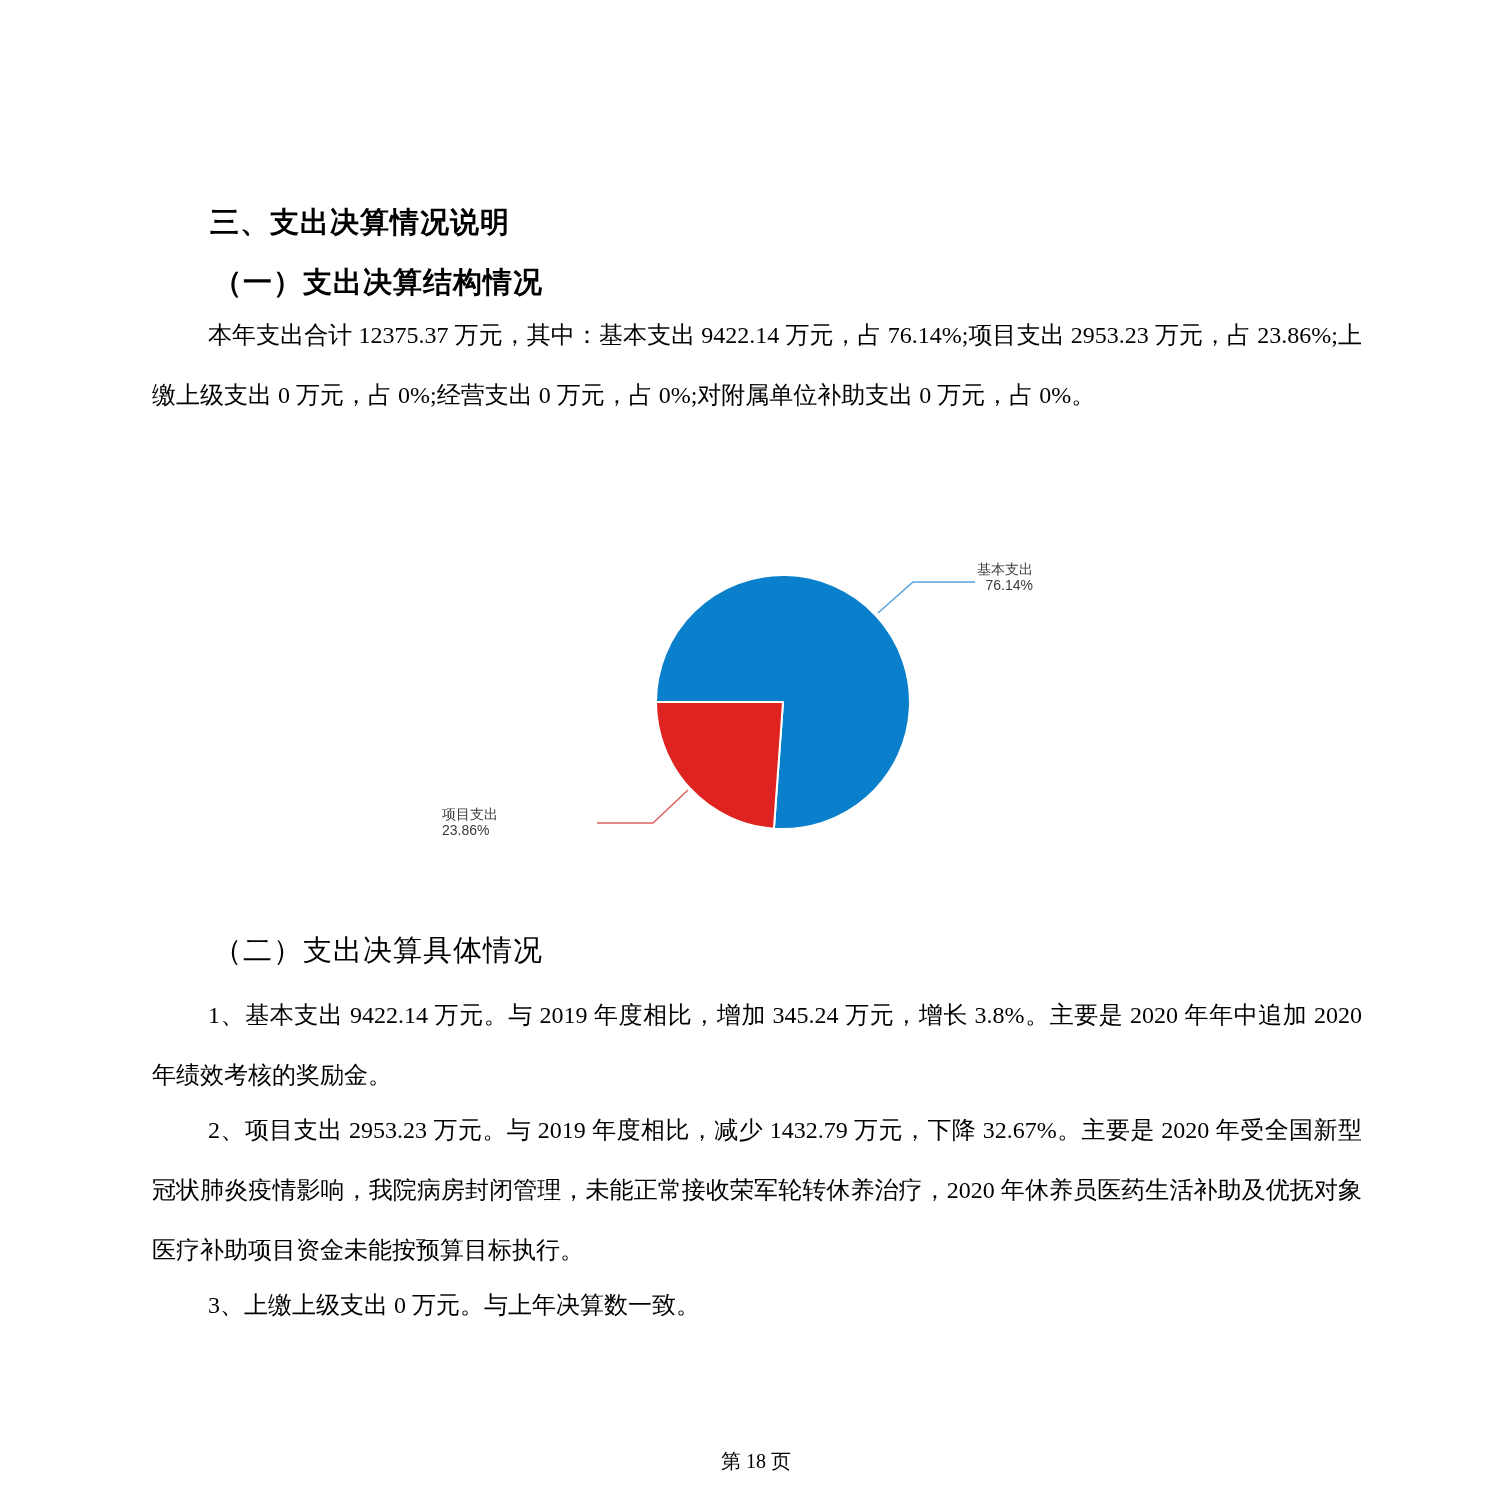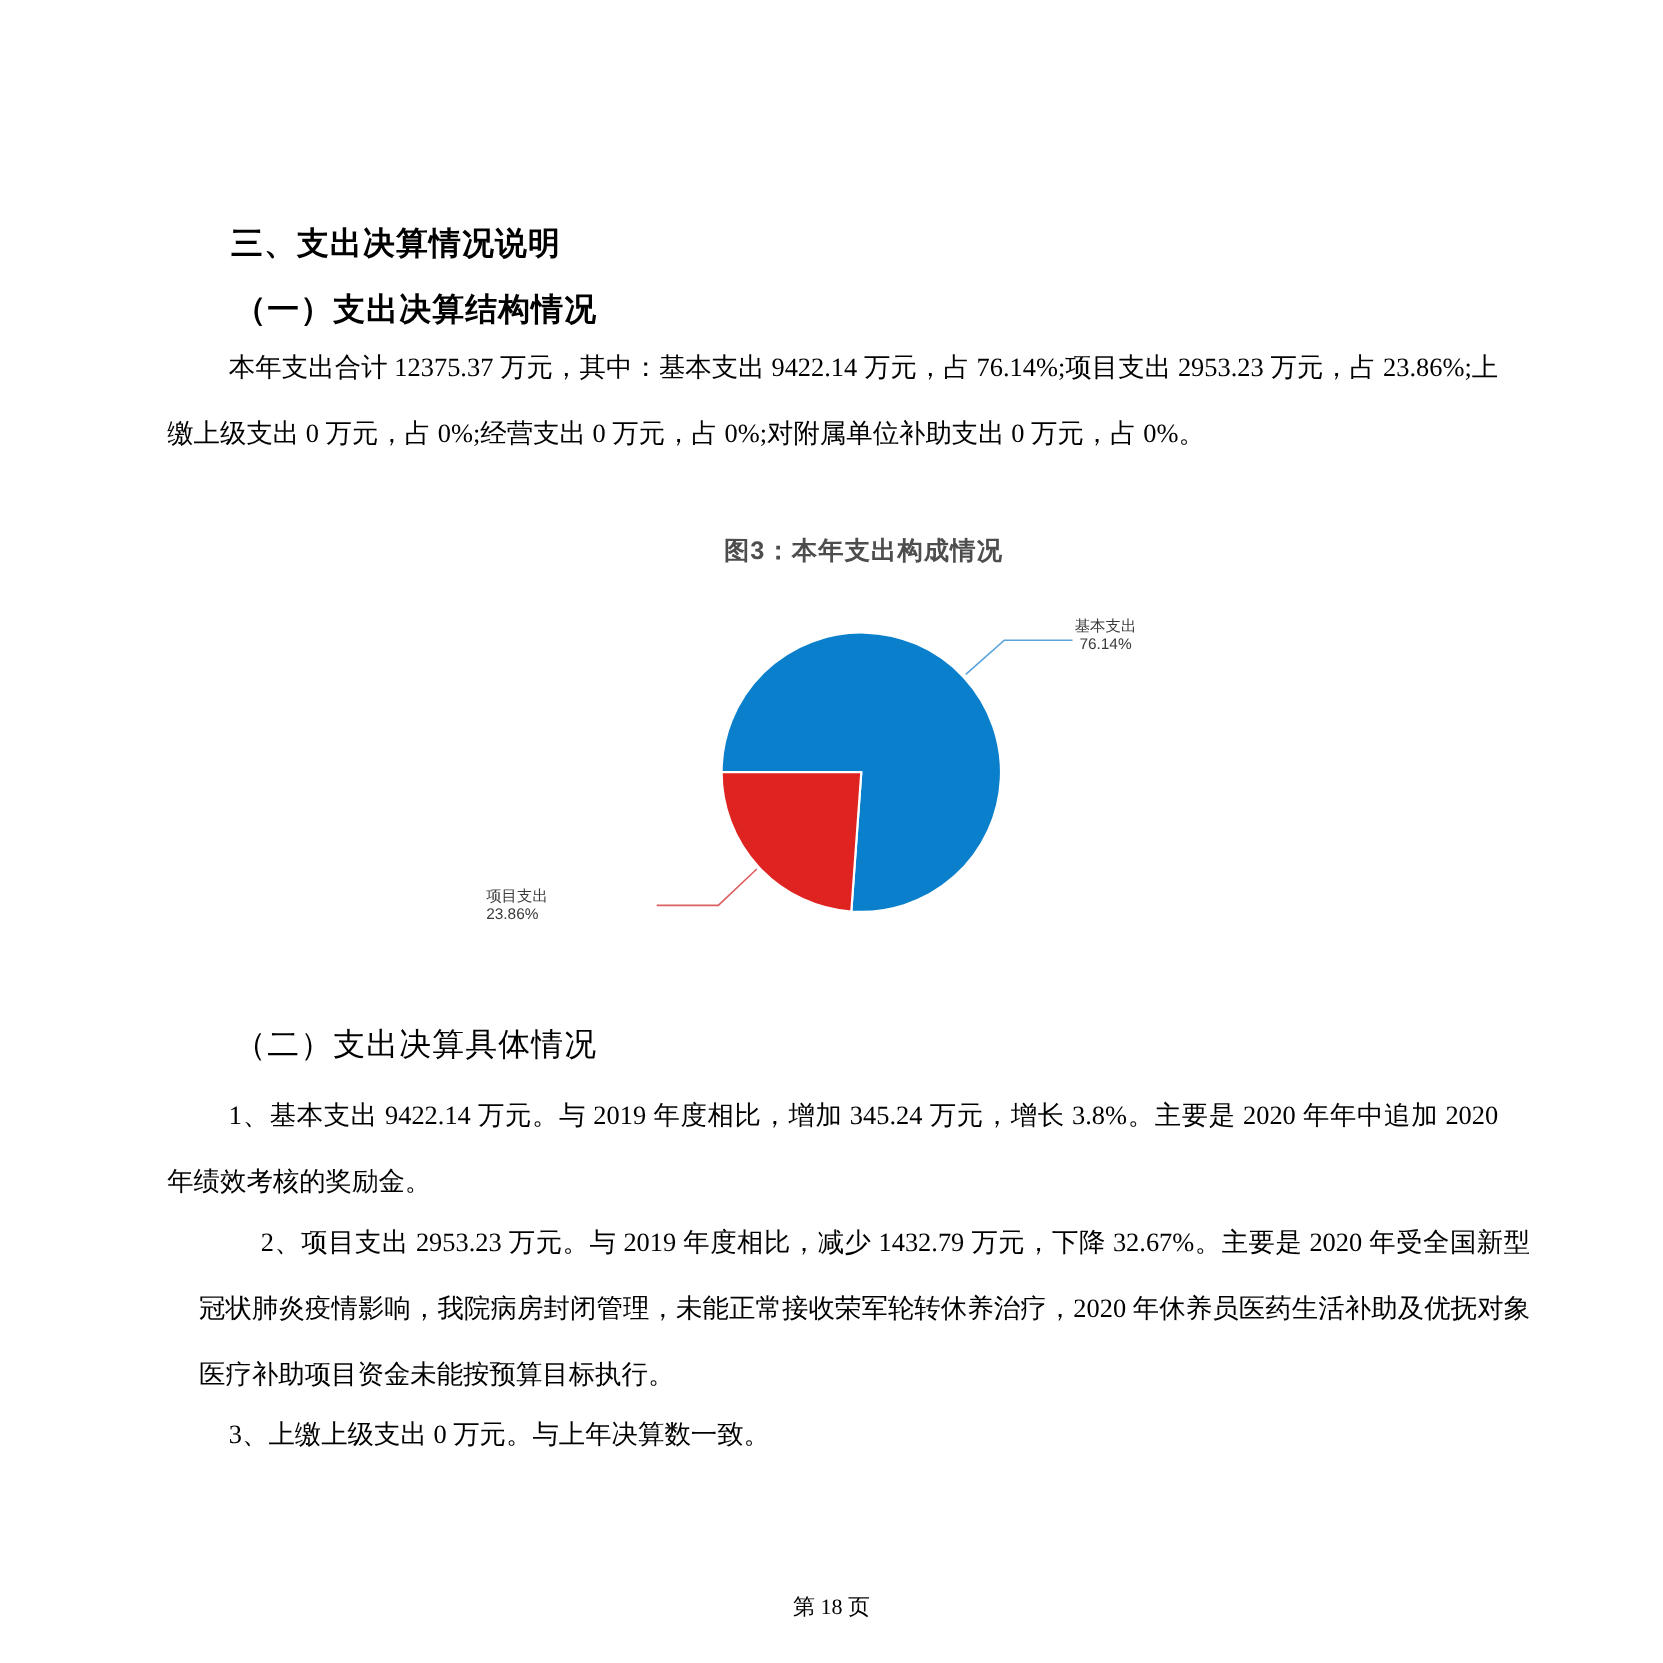--- a/index.html
+++ b/index.html
@@ -31,58 +31,57 @@
     letter-spacing:1px;
   }
   .para{
     left:152px;width:1210px;
     font-size:24px;line-height:60px;
     text-align:justify;
     text-indent:56px;
   }
   #para-summary{top:305px;}
   #para-item1{top:985px;}
-  #para-item2{top:1100px;margin-left:29px;}
+  #para-item2{top:1100px;}
   #para-item3{top:1275px;}
   .chart{
     left:400px;top:485px;width:770px;height:400px;
   }
   .chart-title{
     position:absolute;left:0;top:0;width:100%;
     text-align:center;
     font-family:"Liberation Sans", sans-serif;
     font-weight:bold;font-size:23px;line-height:30px;
     color:#4d4d4d;letter-spacing:1px;
   }
   .chart svg{position:absolute;left:0;top:0;}
   .pie-label{
     position:absolute;
     font-family:"Liberation Sans", sans-serif;
     font-size:14px;line-height:16px;color:#3a3a3a;
     white-space:nowrap;
   }
-  #label-basic{left:577px;top:76px;text-align:center;}
+  #label-basic{left:577px;top:76px;text-align:right;}
   #label-project{left:42px;top:321px;width:150px;}
   .footer{
     left:0;top:1412px;width:100%;
     text-align:center;
     font-size:20px;line-height:26px;margin-top:36px;
   }
 </style>
 </head>
 <body>
 
 <div class="abs h-section">三、支出决算情况说明</div>
 
 <div class="abs h-sub1">（一）支出决算结构情况</div>
 
 <div class="abs para" id="para-summary">本年支出合计 12375.37 万元，其中：基本支出 9422.14 万元，占 76.14%;项目支出 2953.23 万元，占 23.86%;上缴上级支出 0 万元，占 0%;经营支出 0 万元，占 0%;对附属单位补助支出 0 万元，占 0%。</div>
 
 <div class="abs chart">
-  <div class="chart-title">图3：本年支出构成情况</div>
 
   <svg id="pie-svg" width="770" height="400" viewBox="0 0 770 400">
     <g id="pie-slices">
         <path d="M 383 217 L 256.00 217.00 A 127 127 0 1 1 373.91 343.67 Z" fill="#0a80cc" stroke="#ffffff" stroke-width="2" stroke-linejoin="round"></path>
         <path d="M 383 217 L 373.91 343.67 A 127 127 0 0 1 256.00 217.00 Z" fill="#de2321" stroke="#ffffff" stroke-width="2" stroke-linejoin="round"></path>
       </g>
     <polyline points="478,128 513,97 575,97" fill="none" stroke="#58a3dc" stroke-width="1.5"></polyline>
     <polyline points="288,305 253,338 197,338" fill="none" stroke="#dd6060" stroke-width="1.5"></polyline>
   </svg>
 

